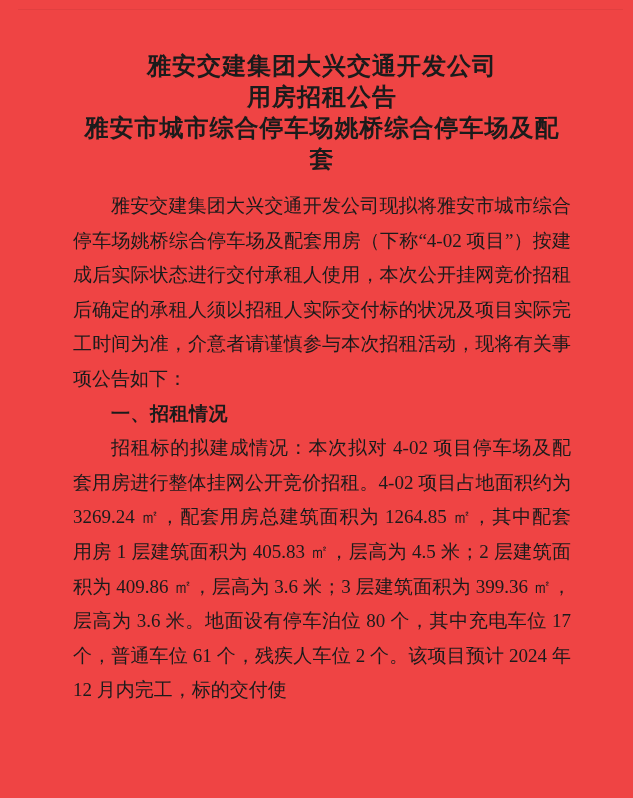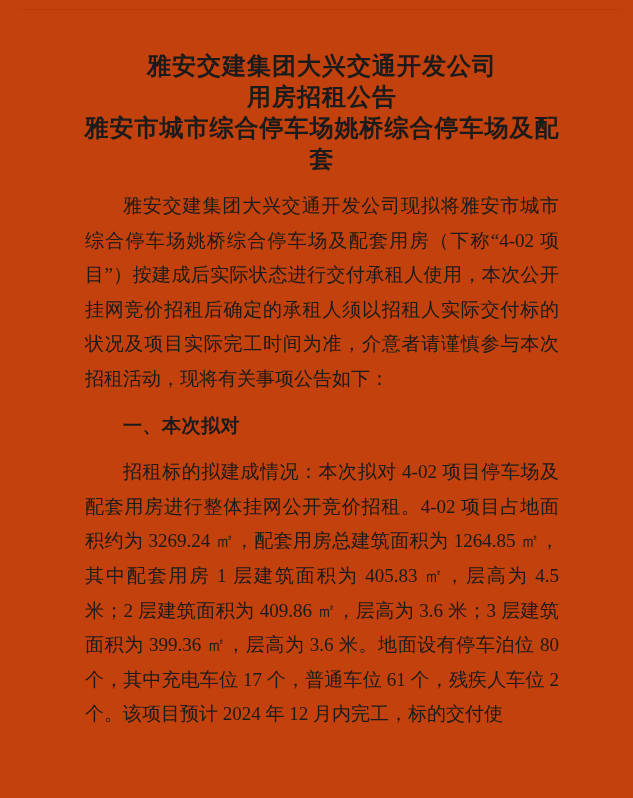--- a/index.html
+++ b/index.html
@@ -5,21 +5,21 @@
   html, body {
     margin: 0;
     padding: 0;
     background: #e9e9e9;
   }
   .page {
     position: relative;
     width: 633px;
     height: 798px;
     margin: 0 auto;
-    background: #c2410c;
+    background: #ef4444;
     box-sizing: border-box;
     padding: 50px 62px 8px 73px;
     overflow: hidden;
     color: #1b1b1b;
     font-family: "Liberation Serif", "DejaVu Serif", serif;
   }
   
   .scan-line {
     position: absolute;
     top: 9px;
@@ -37,21 +37,21 @@
     letter-spacing: 1px;
   }
   .doc-body {
     margin-top: 15px;
     font-size: 19px;
     line-height: 34.6px;
     text-align: justify;
     text-justify: inter-ideograph;
   }
   .doc-body p {
-    margin: 12px;
+    margin: 0;
     text-indent: 2em;
   }
   .section-heading {
     font-weight: 700;
     font-family: "Liberation Sans", "DejaVu Sans", sans-serif;
     letter-spacing: 0.5px;
   }
 </style>
 </head>
 <body>
@@ -60,16 +60,16 @@
   <div class="scan-line"></div>
 
   <div class="doc-title">
     <div>雅安交建集团大兴交通开发公司</div>
     <div>用房招租公告</div>
     <div>雅安市城市综合停车场姚桥综合停车场及配套</div>
   </div>
 
   <div class="doc-body">
     <p>雅安交建集团大兴交通开发公司现拟将雅安市城市综合停车场姚桥综合停车场及配套用房（下称“4-02 项目”）按建成后实际状态进行交付承租人使用，本次公开挂网竞价招租后确定的承租人须以招租人实际交付标的状况及项目实际完工时间为准，介意者请谨慎参与本次招租活动，现将有关事项公告如下：</p>
-    <p class="section-heading">一、本次拟对</p>
+    <p class="section-heading">一、招租情况</p>
     <p>招租标的拟建成情况：本次拟对 4-02 项目停车场及配套用房进行整体挂网公开竞价招租。4-02 项目占地面积约为 3269.24 ㎡，配套用房总建筑面积为 1264.85 ㎡，其中配套用房 1 层建筑面积为 405.83 ㎡，层高为 4.5 米；2 层建筑面积为 409.86 ㎡，层高为 3.6 米；3 层建筑面积为 399.36 ㎡，层高为 3.6 米。地面设有停车泊位 80 个，其中充电车位 17 个，普通车位 61 个，残疾人车位 2 个。该项目预计 2024 年 12 月内完工，标的交付使</p>
   </div>
 </div>
 
 </body></html>

